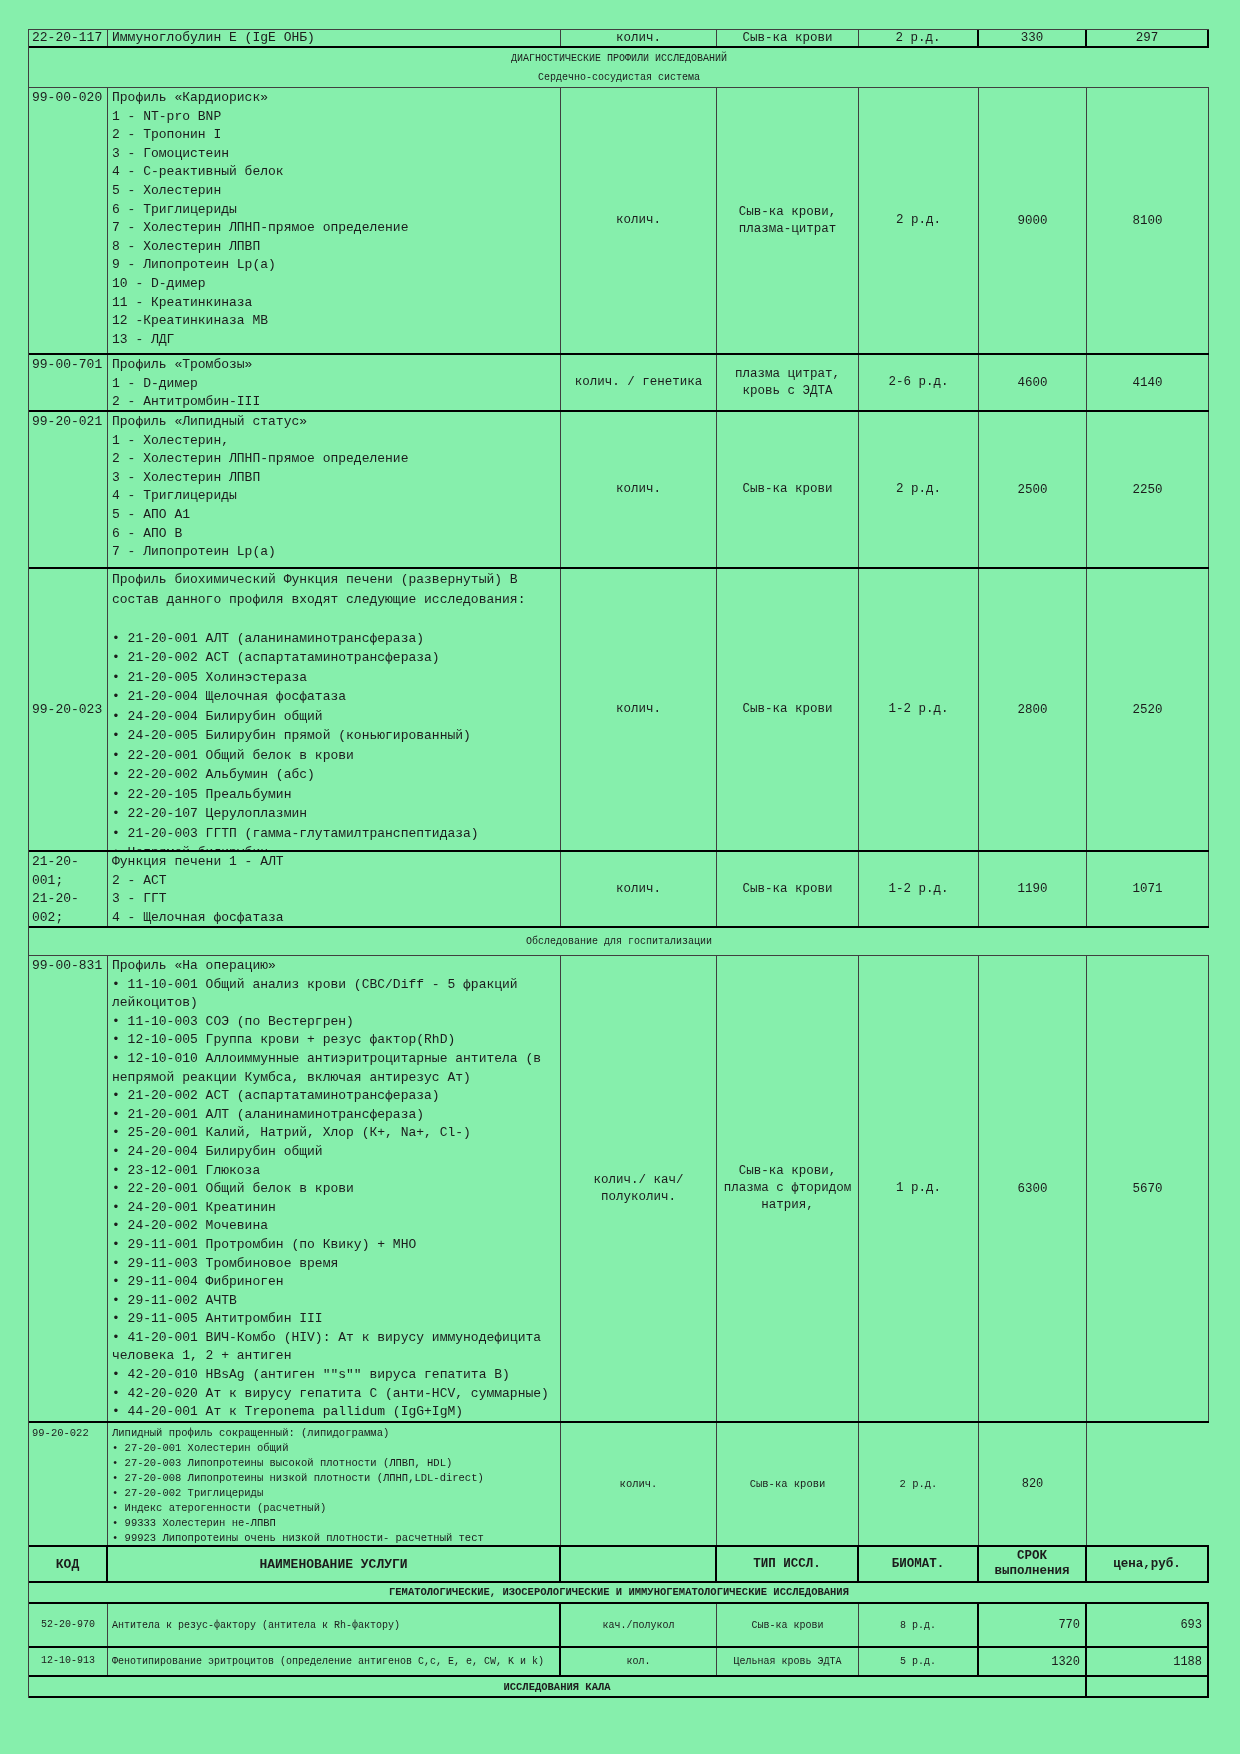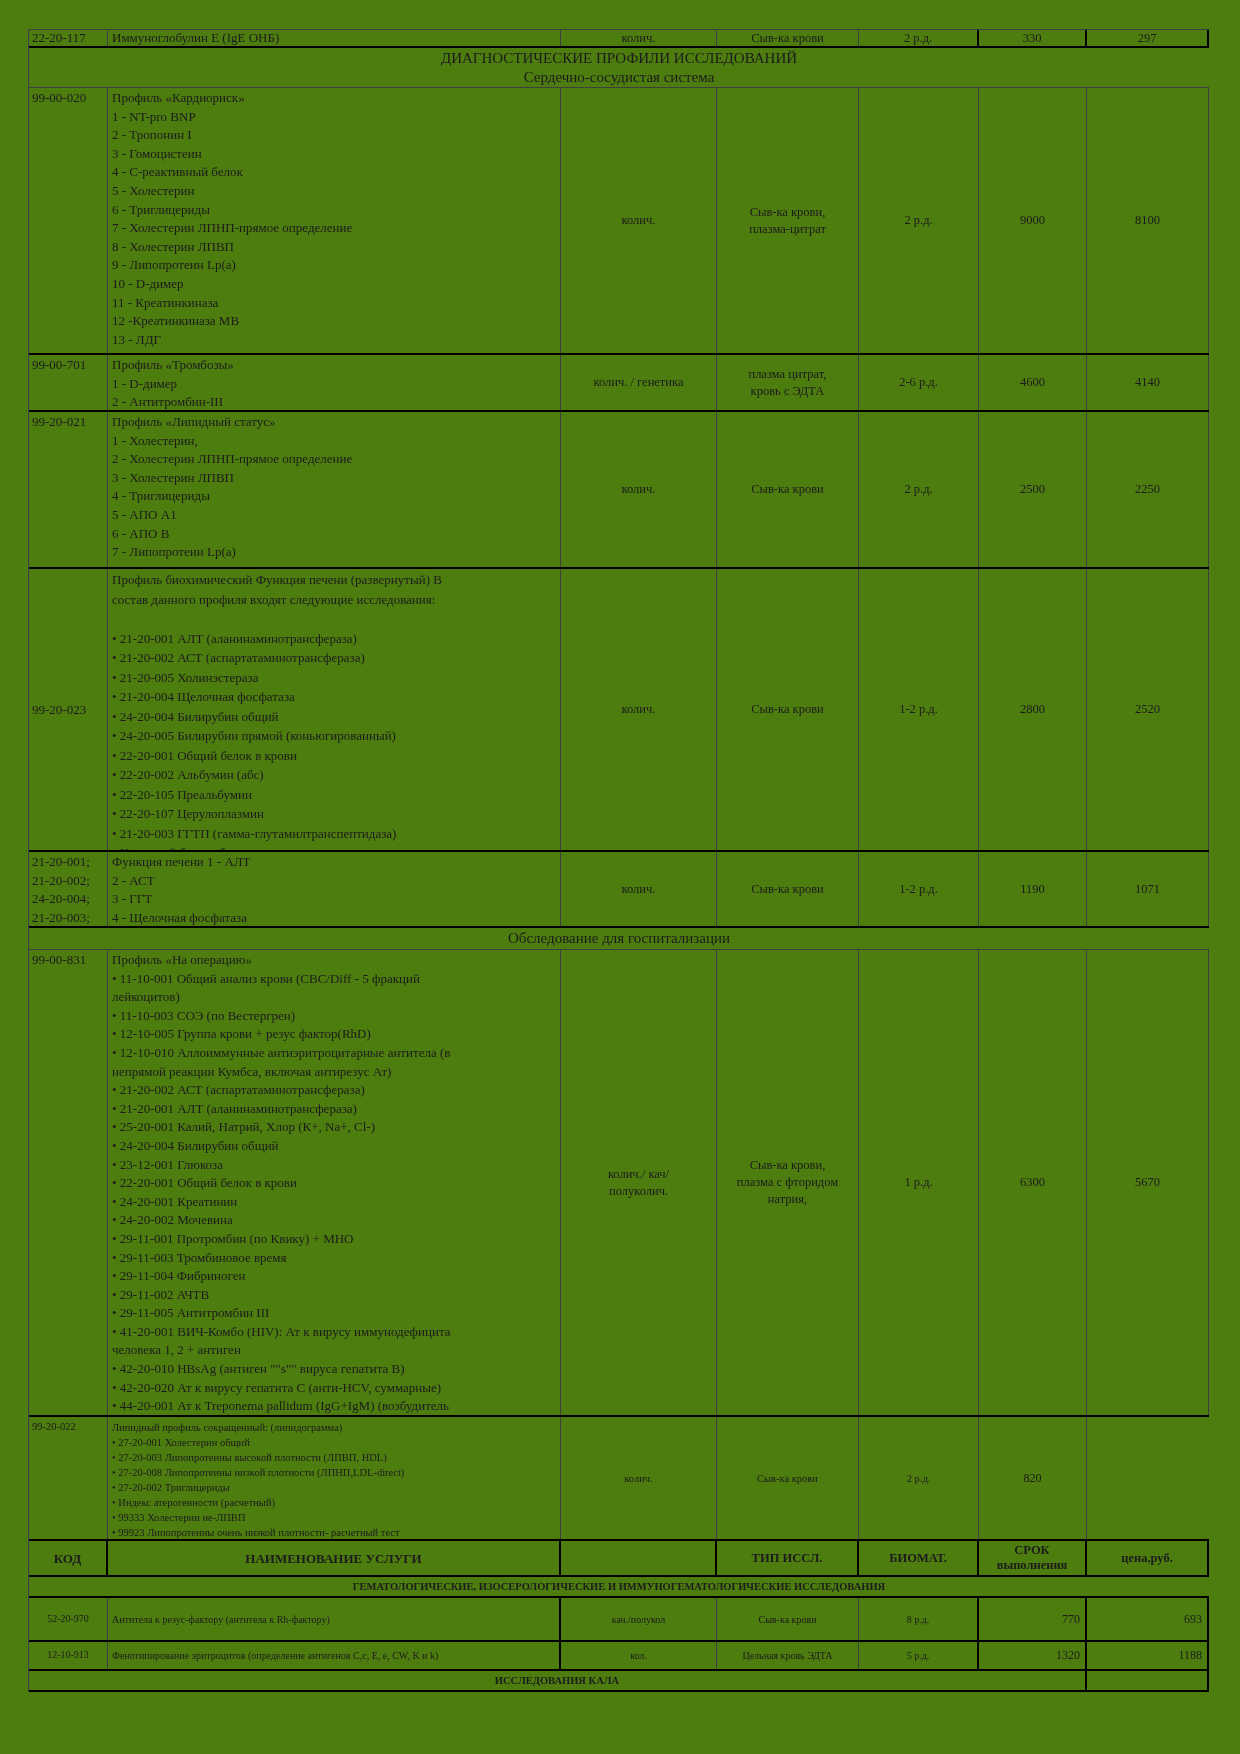--- a/index.html
+++ b/index.html
@@ -1,33 +1,33 @@
 <!DOCTYPE html>
 <html lang="ru"><head>
 <meta charset="utf-8">
 <style>
   html,body{margin:0;padding:0;background:#ffffff;}
-  .page{position:relative;width:1240px;height:1754px;background:#4d7c0f;
-        font-family:Liberation Serif, serif;color:#1c1c1c;overflow:hidden;}
+  .page{position:relative;width:1240px;height:1754px;background:#86efac;
+        font-family:Liberation Mono, monospace;color:#1c1c1c;overflow:hidden;}
   .tbl{position:absolute;left:28px;top:29px;width:1180px;
        border-top:1px solid #3f3f3f;border-left:1px solid #3f3f3f;}
   .row{display:grid;grid-template-columns:79px 453px 156px 142px 120px 108px 122px;
        border-bottom:1px solid #3f3f3f;box-sizing:border-box;}
   .row.bb2{border-bottom:2px solid #000;}
   .cell{border-right:1px solid #3f3f3f;overflow:hidden;box-sizing:border-box;min-width:0;}
   .cell.br2{border-right:2px solid #000;}
   .code{font-size:13px;line-height:18.6px;padding:1px 2px 0 3px;white-space:pre-line;}
   .name{font-size:13px;line-height:18.6px;padding:1px 3px 0 4px;white-space:pre-line;}
   .lh19 .code,.lh19 .name{line-height:19.5px;}
   .vc{display:flex;align-items:center;}
   .mid{display:flex;align-items:center;justify-content:center;text-align:center;
        font-size:12.5px;line-height:17px;white-space:pre-line;}
   .price{display:flex;align-items:center;justify-content:center;font-size:12.5px;}
   .band{grid-column:1/-1;display:flex;flex-direction:column;align-items:center;
-        justify-content:center;font-size:15px;line-height:19px;text-align:center;}
+        justify-content:center;font-size:10px;line-height:19px;text-align:center;}
   
   .small .code{font-size:10.5px;}
   .small .name{font-size:10.5px;line-height:15px;padding-top:3px;}
   .small .mid{font-size:10.5px;}
   .small .price{font-size:12px;}
   
   .hdr .cell{display:flex;align-items:center;justify-content:center;font-weight:bold;
              text-align:center;font-size:13px;white-space:pre-line;line-height:15px;}
   .hdr .h-sm{font-size:12.5px;}
   
@@ -154,21 +154,21 @@
 4 - Щелочная фосфатаза
 5 - Билирубин общий
 6 - Билирубин прямой</div>
       <div class="cell mid">колич.</div>
       <div class="cell mid">Сыв-ка крови</div>
       <div class="cell mid">1-2 р.д.</div>
       <div class="cell price">1190</div>
       <div class="cell price">1071</div>
     </div>
 
-    <div class="row" style="height:22px">
+    <div class="row" style="height:28px">
       <div class="cell band" style="border-right:none">Обследование для госпитализации</div>
     </div>
 
     <div class="row bb2" style="height:467px">
       <div class="cell code">99-00-831</div>
       <div class="cell name">Профиль «На операцию»
 • 11-10-001 Общий анализ крови (CBC/Diff - 5 фракций
 лейкоцитов)
 • 11-10-003 СОЭ (по Вестергрен)
 • 12-10-005 Группа крови + резус фактор(RhD)

